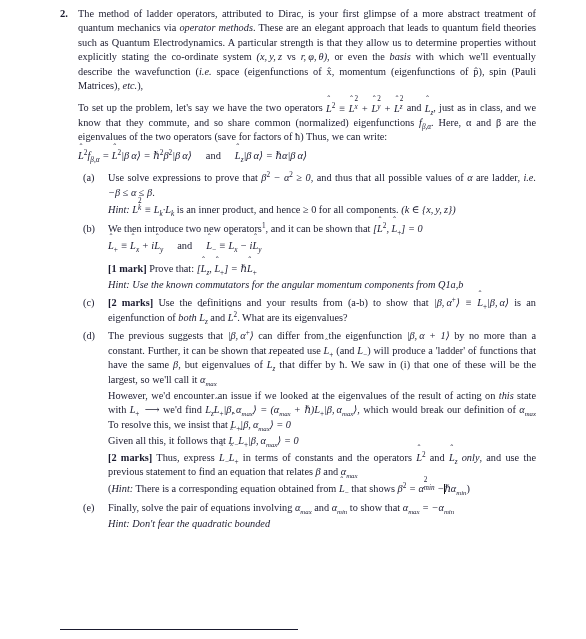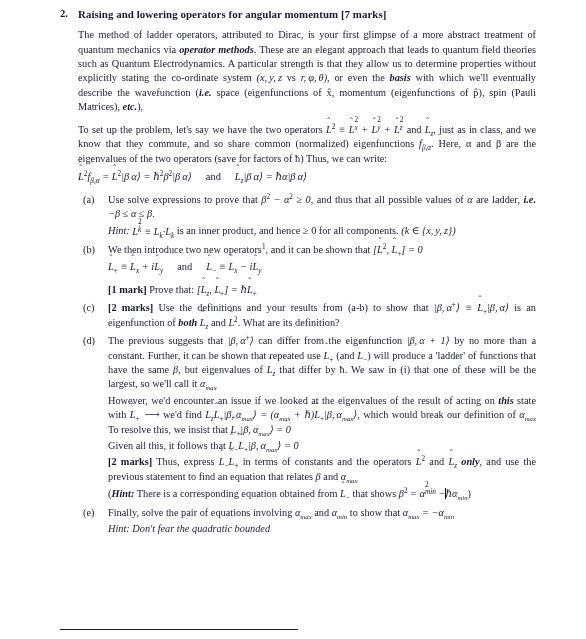--- a/index.html
+++ b/index.html
@@ -81,21 +81,21 @@
   }
   li.subitem p {
     margin: 0 0 2px 0;
     text-align: justify;
   }
   .hint {
     font-style: italic;
     margin: 0 0 2px 0;
   }
   .marks { font-weight: bold; }
-  .it { font-style: italic; font-weight: bold; }
+  .it { font-style: italic; }
 
   
   .m {
     font-family: "Liberation Serif", "DejaVu Serif", serif;
     font-style: italic;
     white-space: nowrap;
   }
   .m .up { font-style: normal; }
   .hat { position: relative; display: inline-block; }
   .hat > .hatmark {
@@ -159,21 +159,20 @@
 </style>
 </head>
 <body>
 
 <div class="page">
 
   <div class="problem">
 
     <span class="problem-number">2.</span>
 
-    <div class="problem-title">Raising and lowering operators for angular momentum [7 marks]</div>
 
     <p class="para"><span>The method of ladder operators, attributed to Dirac, is your first glimpse of a more abstract treatment of quantum mechanics via </span><span class="it">operator methods</span><span>. These are an elegant approach that leads to quantum field theories such as Quantum Electrodynamics. A particular strength is that they allow us to determine properties without explicitly stating the co-ordinate system </span><span class="m">(<i>x</i>, <i>y</i>, <i>z</i>&nbsp;<span class="up">vs</span>&nbsp;<i>r</i>, <i>φ</i>, <i>θ</i>)</span><span>, or even the </span><span class="it">basis</span><span> with which we'll eventually describe the wavefunction (</span><span class="it">i.e.</span><span> space (eigenfunctions of x̂, momentum (eigenfunctions of p̂), spin (Pauli Matrices), </span><span class="it">etc.</span><span>),</span></p>
 
     <p class="para tight"><span>To set up the problem, let's say we have the two operators </span><span class="m"><span class="hat"><span class="hatmark">̂</span>L</span><sup class="mu">2</sup> ≡ <span class="hat"><span class="hatmark">̂</span>L</span><span class="subsup"><span class="s-top">2</span><span class="s-bot">x</span></span> + <span class="hat"><span class="hatmark">̂</span>L</span><span class="subsup"><span class="s-top">2</span><span class="s-bot">y</span></span> + <span class="hat"><span class="hatmark">̂</span>L</span><span class="subsup"><span class="s-top">2</span><span class="s-bot">z</span></span></span><span> and </span><span class="m"><span class="hat"><span class="hatmark">̂</span>L</span><sub class="mi">z</sub></span><span>, just as in class, and we know that they commute, and so share common (normalized) eigenfunctions </span><span class="m"><i>f</i><sub class="mi">β,α</sub></span><span>. Here, α and β are the eigenvalues of the two operators (save for factors of ħ) Thus, we can write:</span></p>
 
     <div class="display-eq">
       <span class="m"><span class="hat"><span class="hatmark">̂</span>L</span><sup class="mu">2</sup><i>f</i><sub class="mi">β,α</sub> = <span class="hat"><span class="hatmark">̂</span>L</span><sup class="mu">2</sup>|β α⟩ = ℏ<sup class="mu">2</sup>β<sup class="mu">2</sup>|β α⟩</span><span class="gap"></span><span class="word">and</span><span class="gap"></span><span class="m"><span class="hat"><span class="hatmark">̂</span>L</span><sub class="mi">z</sub>|β α⟩ = ℏα|β α⟩</span>
     </div>
 
     <ol class="sublist">
@@ -188,26 +187,27 @@
 
       <li class="subitem">
         <span class="label">(b)</span>
         <p><span>We then introduce two new operators</span><sup class="mu">1</sup><span>, and it can be shown that </span><span class="m">[<span class="hat"><span class="hatmark">̂</span>L</span><sup class="mu">2</sup>, <span class="hat"><span class="hatmark">̂</span>L</span><sub class="mu">+</sub>] = 0</span></p>
 
         <div class="display-eq">
           <span class="m"><span class="hat"><span class="hatmark">̂</span>L</span><sub class="mu">+</sub> ≡ <span class="hat"><span class="hatmark">̂</span>L</span><sub class="mi">x</sub> + <i>i</i><span class="hat"><span class="hatmark">̂</span>L</span><sub class="mi">y</sub></span><span class="gap"></span><span class="word">and</span><span class="gap"></span><span class="m"><span class="hat"><span class="hatmark">̂</span>L</span><sub class="mu">−</sub> ≡ <span class="hat"><span class="hatmark">̂</span>L</span><sub class="mi">x</sub> − <i>i</i><span class="hat"><span class="hatmark">̂</span>L</span><sub class="mi">y</sub></span>
         </div>
 
         <p><span class="marks">[1 mark]</span><span> Prove that: </span><span class="m">[<span class="hat"><span class="hatmark">̂</span>L</span><sub class="mi">z</sub>, <span class="hat"><span class="hatmark">̂</span>L</span><sub class="mu">+</sub>] = ℏ<span class="hat"><span class="hatmark">̂</span>L</span><sub class="mu">+</sub></span></p>
+        <p class="hint">Hint: Use the known commutators for the angular momentum components from Q1a,b</p>
       </li>
 
       <li class="subitem">
         <span class="label">(c)</span>
         <p><span class="marks">[2 marks]</span><span> Use the definitions and your results from (a-b) to show that </span><span class="m">|β, α<sup class="mu">+</sup>⟩ ≡ <span class="hat"><span class="hatmark">̂</span>L</span><sub class="mu">+</sub>|β, α⟩</span><span> is an eigenfunction of </span><span class="it">both</span>
-          <span class="m"><span class="hat"><span class="hatmark">̂</span>L</span><sub class="mi">z</sub></span><span> and </span><span class="m"><span class="hat"><span class="hatmark">̂</span>L</span><sup class="mu">2</sup></span><span>. What are its definition?</span></p>
+          <span class="m"><span class="hat"><span class="hatmark">̂</span>L</span><sub class="mi">z</sub></span><span> and </span><span class="m"><span class="hat"><span class="hatmark">̂</span>L</span><sup class="mu">2</sup></span><span>. What are its eigenvalues?</span></p>
       </li>
 
       <li class="subitem">
         <span class="label">(d)</span>
 
         <p><span>The previous suggests that </span><span class="m">|β, α<sup class="mu">+</sup>⟩</span><span> can differ from the eigenfunction </span><span class="m">|β, α + 1⟩</span><span> by no more than a constant. Further, it can be shown that repeated use </span><span class="m"><span class="hat"><span class="hatmark">̂</span>L</span><sub class="mu">+</sub></span><span> (and </span><span class="m"><span class="hat"><span class="hatmark">̂</span>L</span><sub class="mu">−</sub></span><span>) will produce a 'ladder' of functions that have the same </span><span class="m">β</span><span>, but eigenvalues of </span><span class="m"><span class="hat"><span class="hatmark">̂</span>L</span><sub class="mi">z</sub></span><span> that differ by ħ. We saw in (i) that one of these will be the largest, so we'll call it </span><span class="m">α<sub class="stack">max</sub></span></p>
 
         <p><span>However, we'd encounter an issue if we looked at the eigenvalues of the result of acting on </span><span class="it">this</span><span> state with </span><span class="m"><span class="hat"><span class="hatmark">̂</span>L</span><sub class="mu">+</sub>  ⟶</span><span> we'd find </span><span class="m"><span class="hat"><span class="hatmark">̂</span>L</span><sub class="mi">z</sub><span class="hat"><span class="hatmark">̂</span>L</span><sub class="mu">+</sub>|β, α<sub class="stack">max</sub>⟩ = (α<sub class="stack">max</sub> + ℏ)<span class="hat"><span class="hatmark">̂</span>L</span><sub class="mu">+</sub>|β, α<sub class="stack">max</sub>⟩</span><span>, which would break our definition of </span><span class="m">α<sub class="stack">max</sub></span><span> To resolve this, we insist that </span><span class="m"><span class="hat"><span class="hatmark">̂</span>L</span><sub class="mu">+</sub>|β, α<sub class="stack">max</sub>⟩ = 0</span></p>
 
         <p><span>Given all this, it follows that </span><span class="m"><span class="hat"><span class="hatmark">̂</span>L</span><sub class="mu">−</sub><span class="hat"><span class="hatmark">̂</span>L</span><sub class="mu">+</sub>|β, α<sub class="stack">max</sub>⟩ = 0</span></p>

